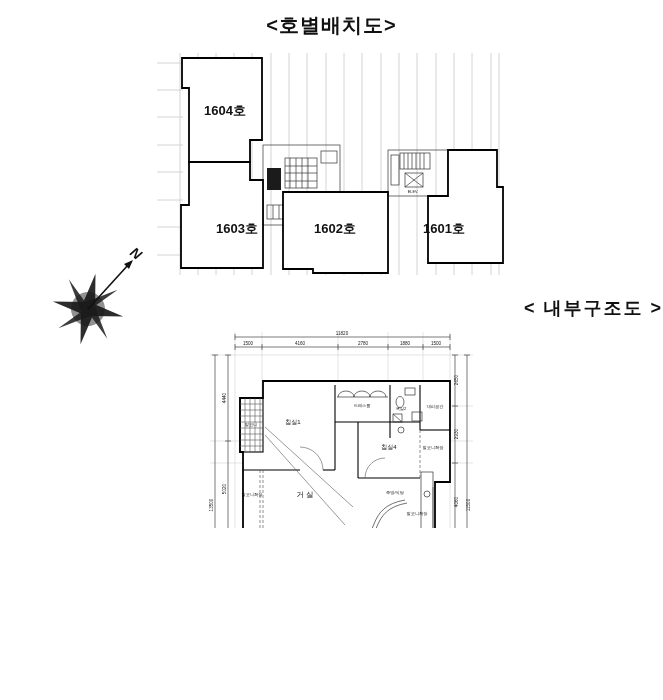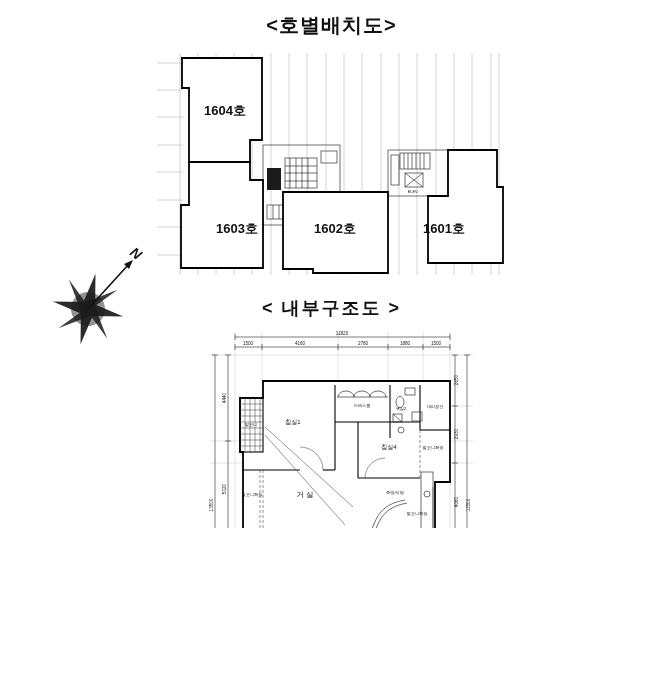--- a/index.html
+++ b/index.html
@@ -1,20 +1,20 @@
 <!DOCTYPE html>
 <html><head>
 <meta charset="utf-8">
 <style>
   html,body{margin:0;padding:0;background:#fff;}
   #page{position:relative;width:663px;height:528px;background:#fff;overflow:hidden;
         font-family:"Liberation Sans","DejaVu Sans",sans-serif;color:#111;}
   .title1{position:absolute;left:0;right:0;top:12px;text-align:center;
           font-size:20px;font-weight:bold;letter-spacing:1px;}
-  .title2{position:absolute;left:0;right:0;top:296px;text-align:center;
+  .title2{position:absolute;left:0;right:0;top:296px;text-align:right;
           font-size:18px;font-weight:bold;letter-spacing:2px;}
   svg{position:absolute;}
   text{font-family:"Liberation Sans","DejaVu Sans",sans-serif;fill:#111;}
   .unitlbl{font-size:13px;font-weight:bold;}
   .roomlbl{font-size:6px;}
   .roomlbl-big{font-size:7.5px;}
   .roomlbl-sm{font-size:4.2px;}
   .dimtxt{font-size:4.6px;fill:#222;}
   .dimtxt-sm{font-size:3.9px;fill:#222;}
   .grid{stroke:#c9c9c9;stroke-width:0.8;}

